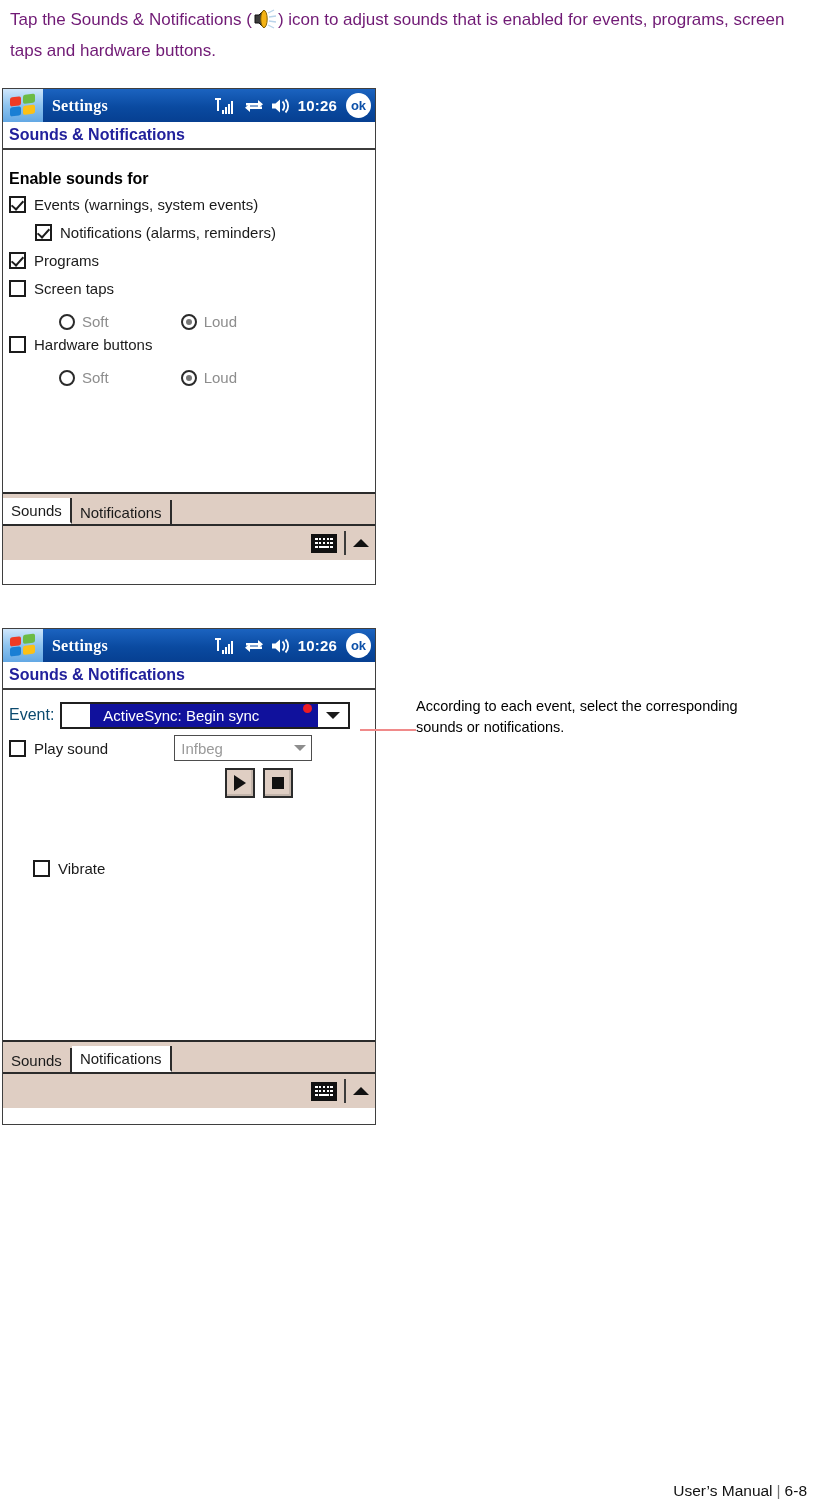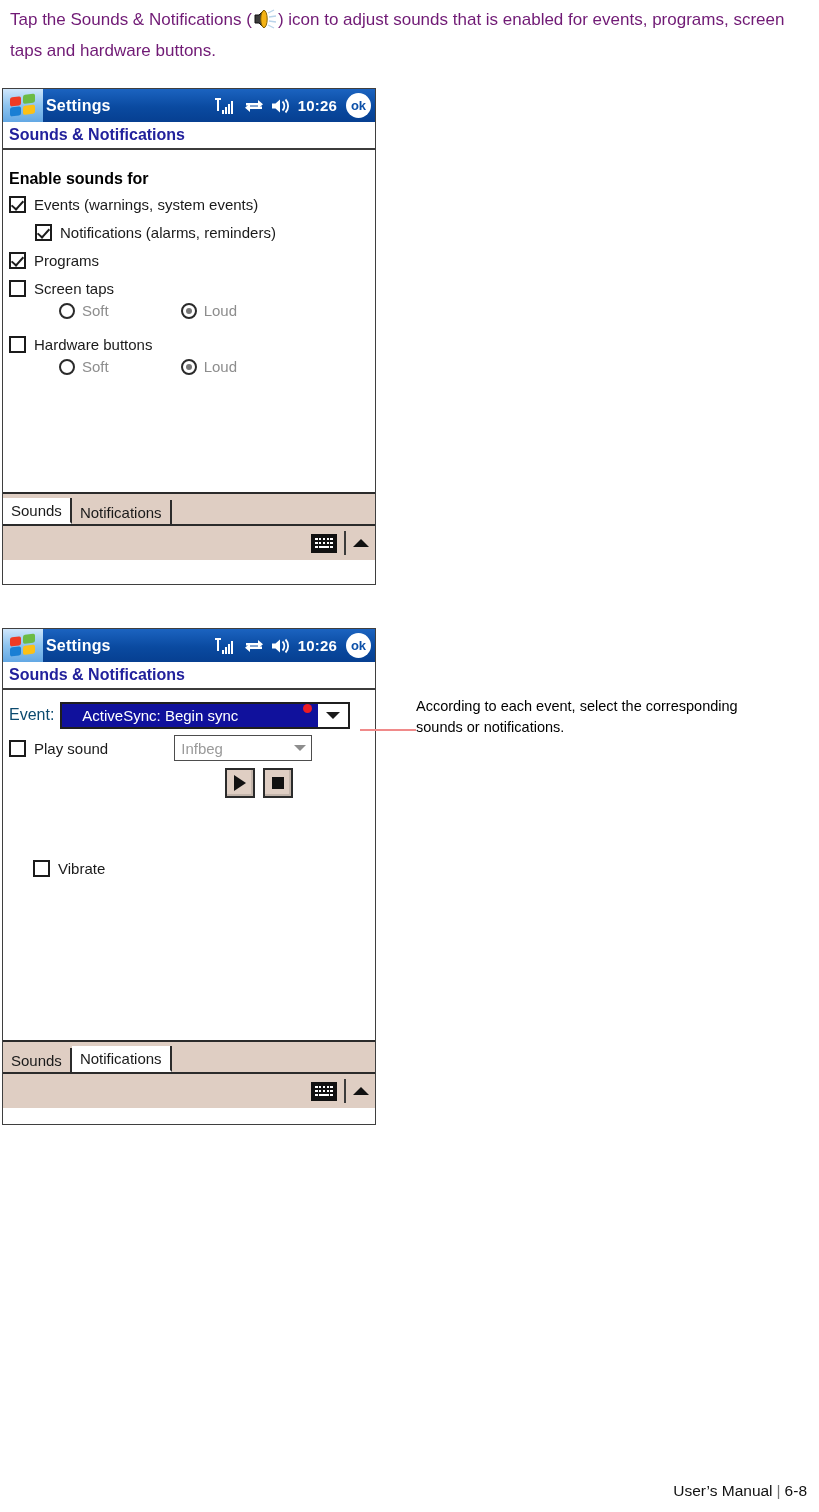--- a/index.html
+++ b/index.html
@@ -72,23 +72,24 @@
   }
   .winflag i:nth-child(1){ left:0;  top:1px;  width:11px; height:9px;  background:#ee3b25; }
   .winflag i:nth-child(2){ left:13px;top:0;   width:12px; height:9px;  background:#6cbb45; }
   .winflag i:nth-child(3){ left:0;  top:11px; width:11px; height:9px;  background:#1a7fd4; }
   .winflag i:nth-child(4){ left:13px;top:11px;width:12px; height:9px;  background:#fcc016; }
 
   .tb-title {
     color: #ffffff;
     font-weight: bold;
     font-size: 16px;
-    margin-left: 3px;
+    margin-left: 9px;
     letter-spacing: .2px;
     white-space: nowrap;
+    font-family: Liberation Serif, serif;
   }
   .tb-tray {
     position: absolute;
     right: 4px;
     top: 0;
     height: 33px;
     display: flex;
     align-items: center;
     gap: 7px;
     text-align: right;
@@ -190,21 +191,21 @@
     flex: 0 0 auto;
   }
   .rb.sel:after {
     content:"";
     position:absolute; left:3px; top:3px;
     width:6px; height:6px; border-radius:50%;
     background:#777777;
   }
   .dim { color: #8d8d8d; }
 
-  .radio-line { display:flex; align-items:flex-start; height:28px; padding-left: 56px; }
+  .radio-line { display:flex; align-items:flex-end; height:28px; padding-left: 56px; }
   .radio-line .opt { display:flex; align-items:center; }
   .radio-line .opt.second { margin-left: 72px; }
 
   
   .evt-row { display:flex; align-items:center; padding-left:6px; height:34px; margin-top: 8px; }
   .evt-label { font-size:16px; color:#0c4a6e; margin-right:6px; }
   .evt-combo {
     width: 290px; height: 27px;
     border: 2px solid #1f1f1f;
     background: #fff;
@@ -213,22 +214,23 @@
     align-items: stretch;
     position: relative;
   }
   .evt-combo .sel-text {
     flex: 1;
     background: #10119c;
     color: #ffffff;
     font-size: 15px;
     display: flex;
     align-items: center;
-    padding-left: 20px;
-    position: relative;
+    padding-left: 13px;
+    position: relative;
+    margin-left: 28px;
   }
   .evt-combo .caret-box {
     width: 30px;
     display: flex; align-items:center; justify-content:center;
     background: #fff;
   }
   .tri-down {
     width: 0; height: 0;
     border-left: 7px solid transparent;
     border-right: 7px solid transparent;

